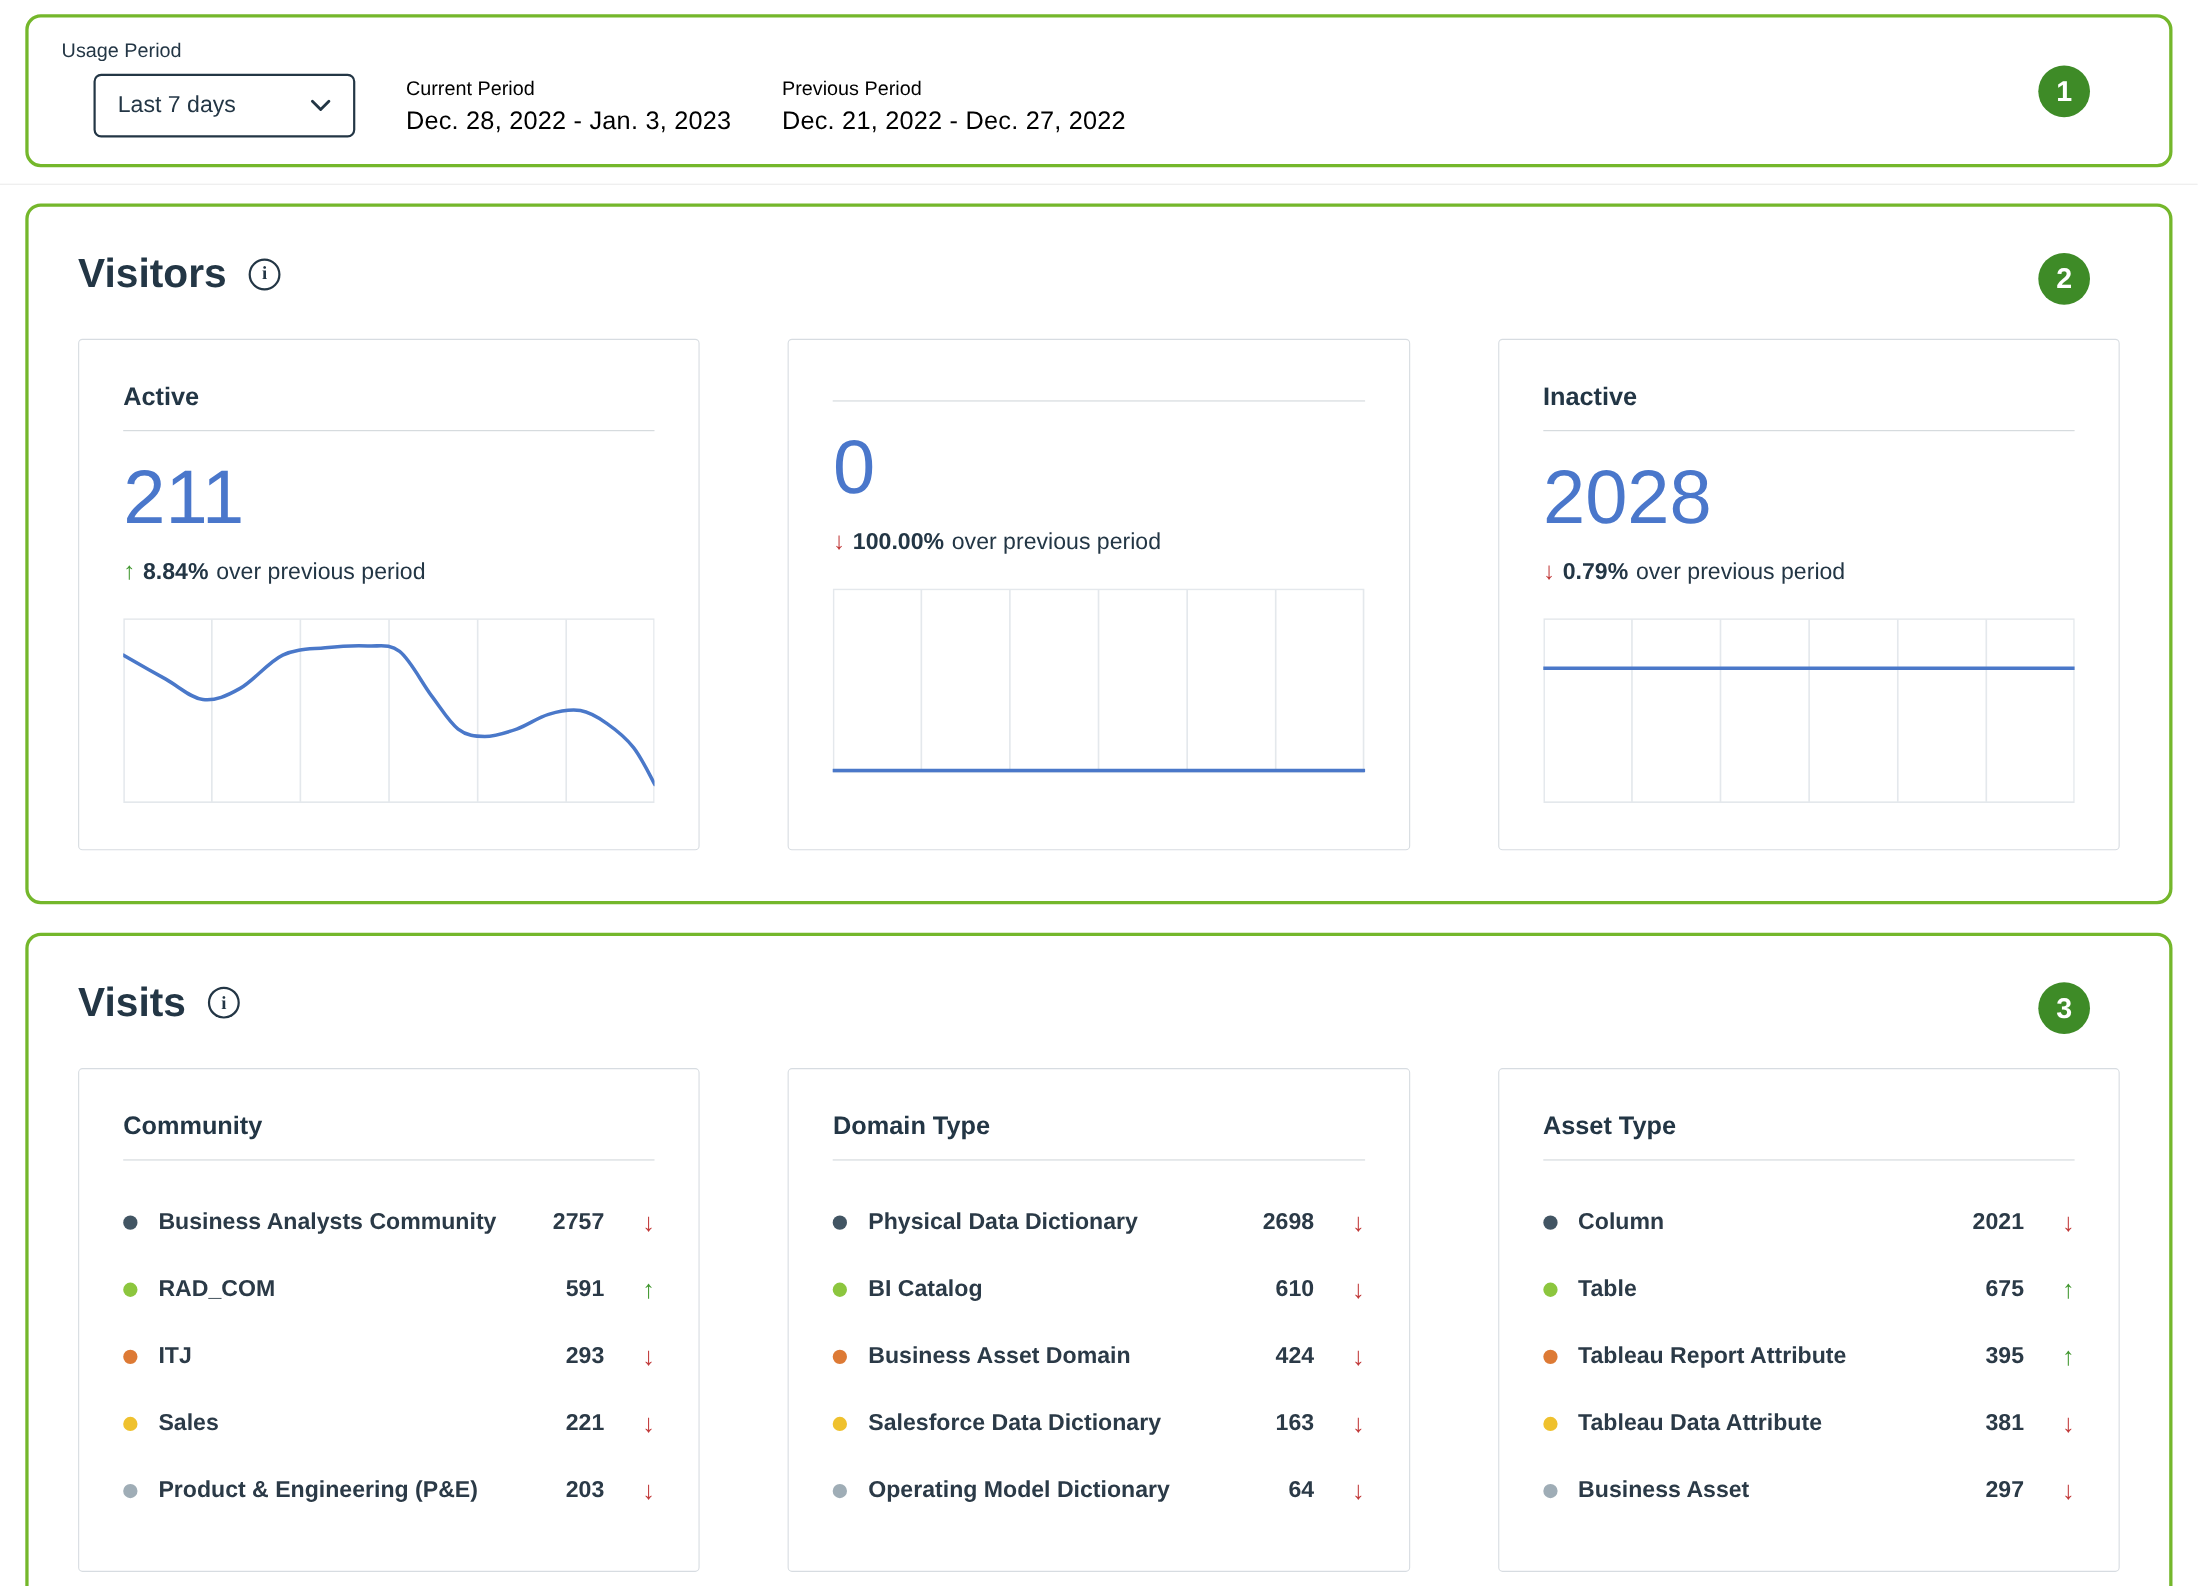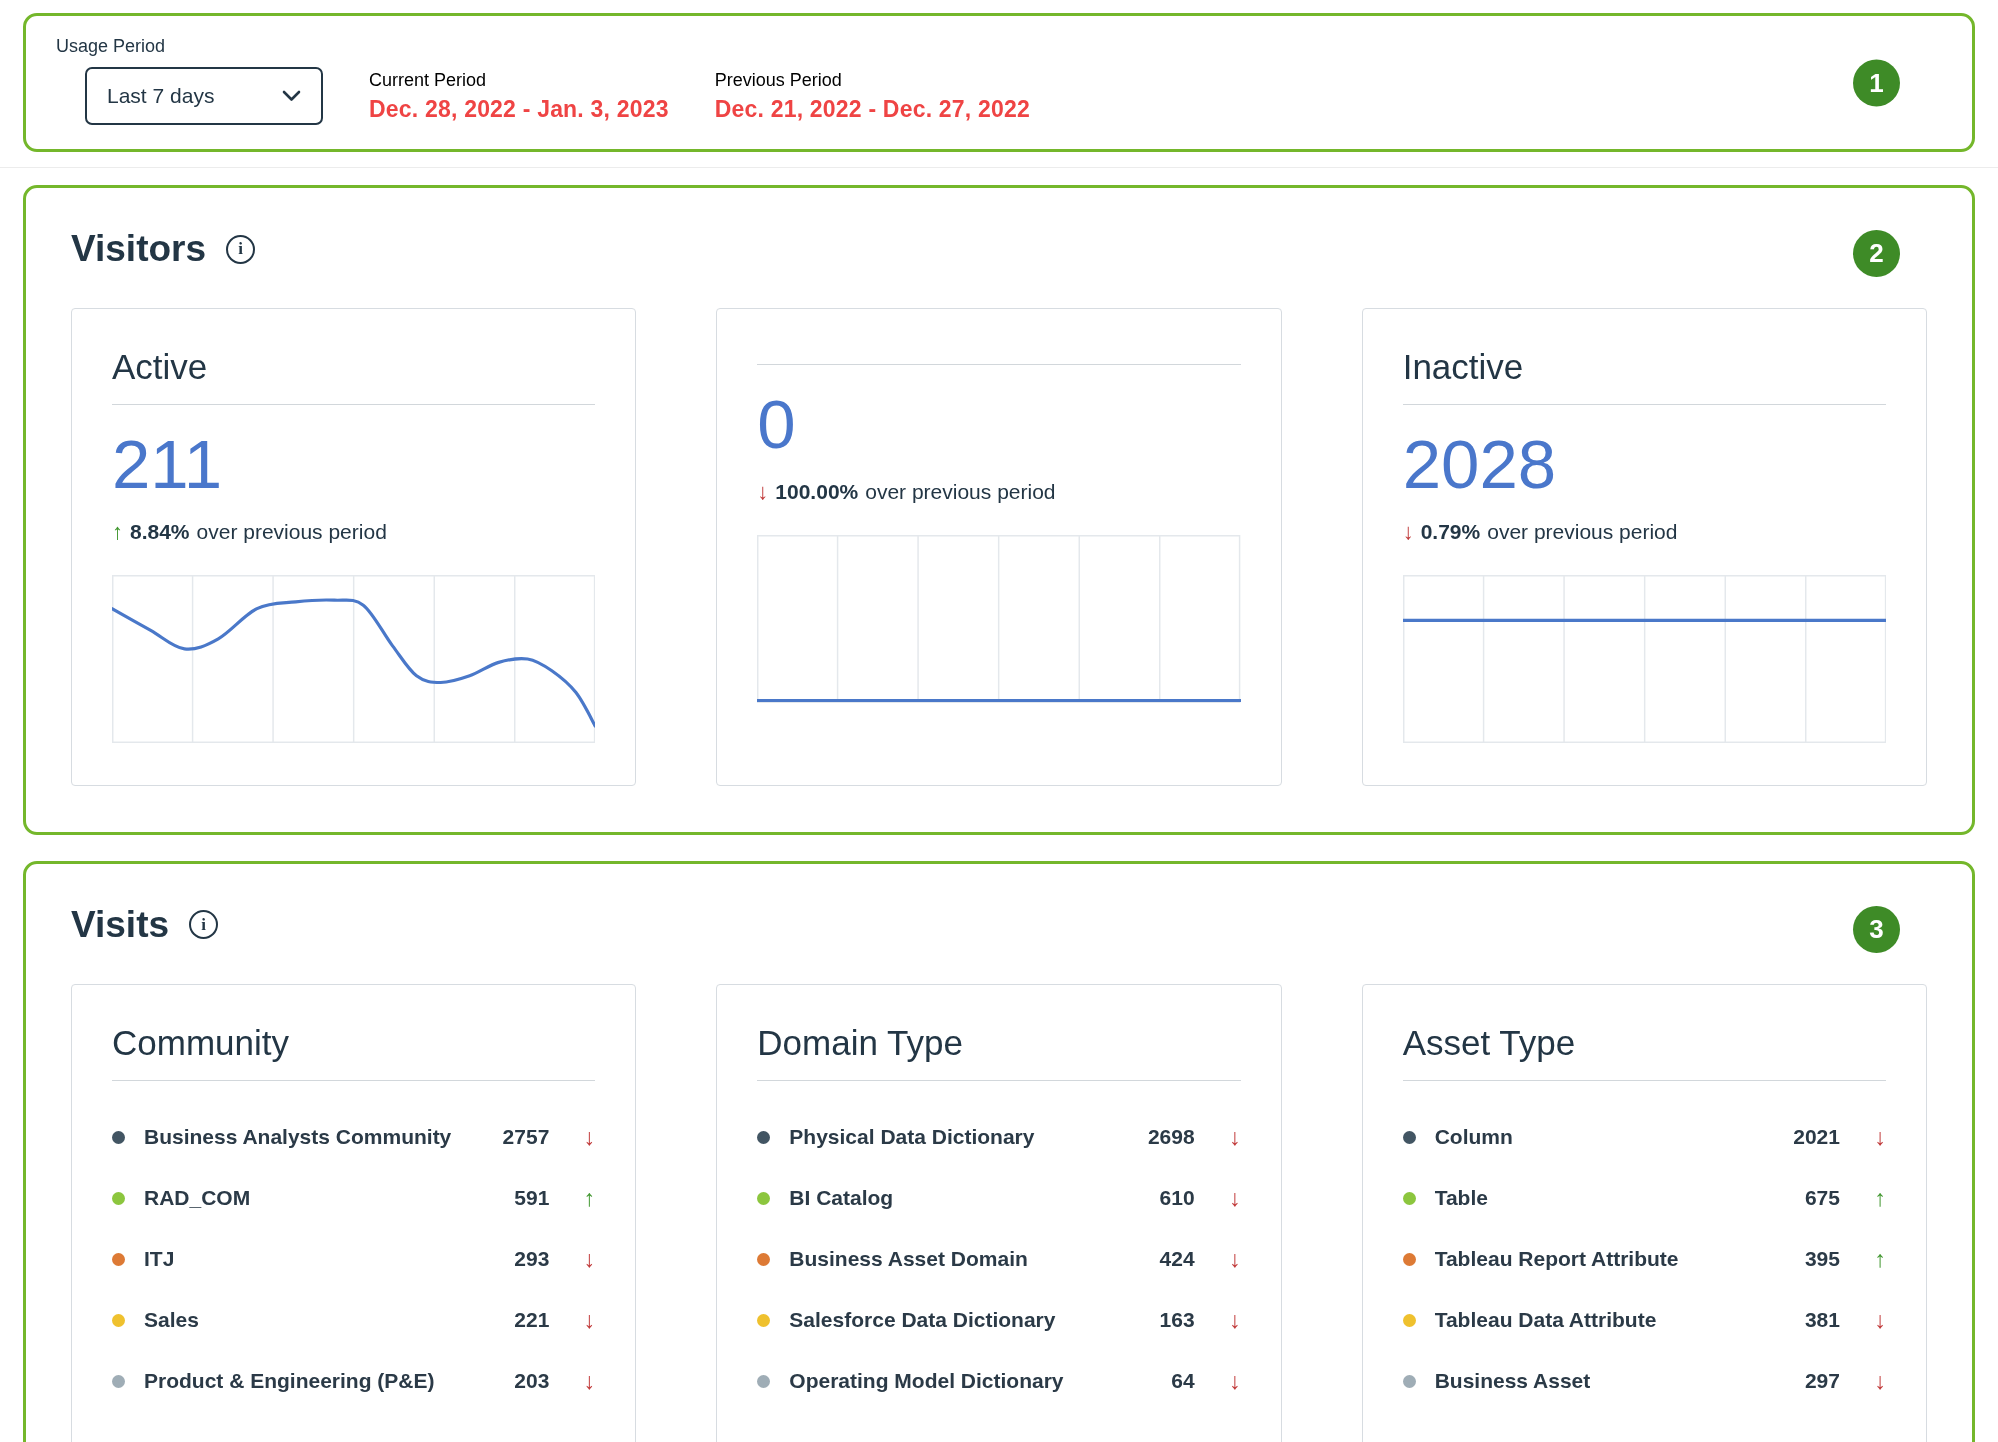--- a/index.html
+++ b/index.html
@@ -28,21 +28,21 @@
     width: 238px; height: 58px;
     background: #ffffff;
     border: 2px solid #233645; border-radius: 7px;
     padding: 0 20px;
     font-family: inherit; font-size: 21px; color: #233645;
     cursor: pointer;
   }
   .chevron svg { display: block; }
   .period-block { display: flex; flex-direction: column; }
   .period-label { font-size: 18px; color: #000000; margin-bottom: 5px; }
-  .period-value { font-size: 23px; font-weight: 700; color: #ef4444; letter-spacing: 0.2px; text-align: center; }
+  .period-value { font-size: 23px; font-weight: 400; color: #000000; letter-spacing: 0.2px; text-align: center; }
 
   .page-divider { border: none; border-top: 1px solid #ececec; margin: 15px -23px 17px; }
 
   
   .badge {
     position: absolute;
     width: 47px; height: 47px; border-radius: 50%;
     background: #3e8b27; color: #ffffff;
     font-size: 26px; font-weight: 700;
     display: flex; align-items: center; justify-content: center;
@@ -64,21 +64,21 @@
     cursor: pointer;
   }
   .cards { display: flex; gap: 80px; margin-top: 38px; }
   .card {
     flex: 1;
     background: #ffffff;
     border: 1px solid #d7dce1;
     border-radius: 4px;
     padding: 38px 40px 42px;
   }
-  .card-title { font-size: 35px; font-weight: 400; color: #233645; }
+  .card-title { font-size: 23px; font-weight: 700; color: #233645; }
   .card-divider { height: 1px; background: #d2d7db; margin-top: 17px; }
 
   
   .metric-value { margin-top: 22px; font-size: 69px; line-height: 1.1; color: #4a77cb; }
   .delta-row { margin-top: 16px; display: flex; align-items: baseline; gap: 7px; font-size: 21px; color: #233645; }
   .trend { font-size: 22px; }
   .trend.up, .row-trend.up { color: #41972f; }
   .trend.down, .row-trend.down { color: #c13a3a; }
   .delta-pct { font-weight: 700; }
   .sparkline { display: block; width: 100%; height: 168px; margin-top: 30px; }

